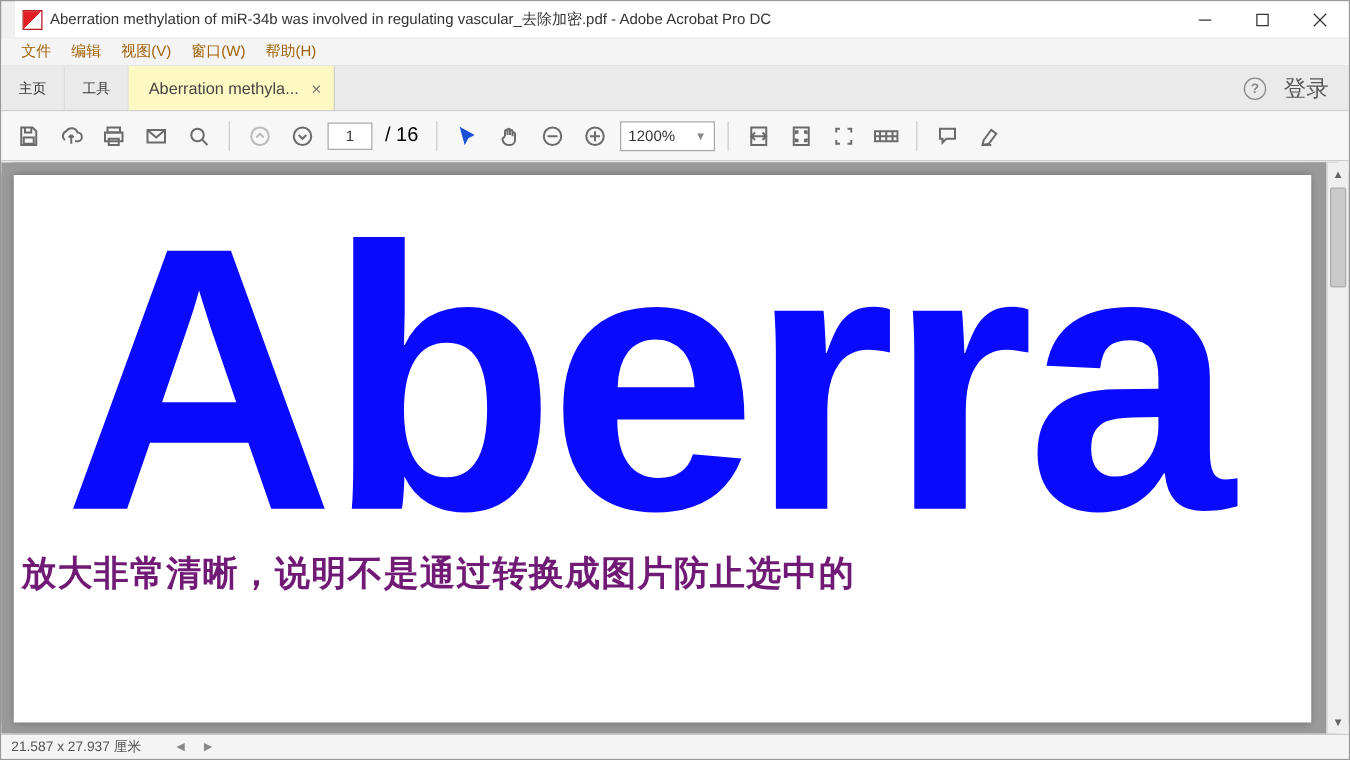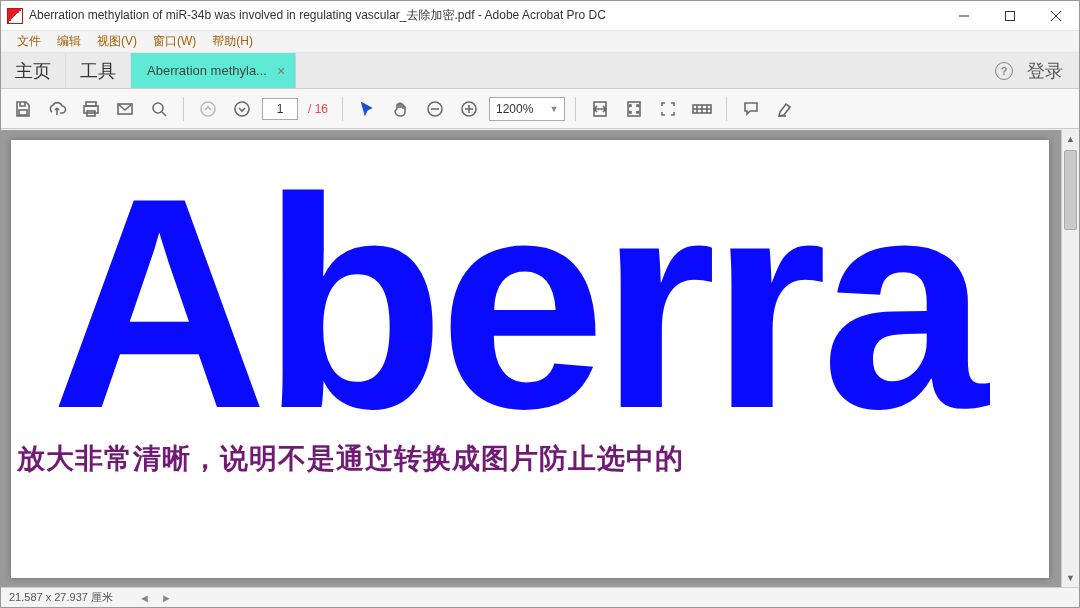--- a/index.html
+++ b/index.html
@@ -13,20 +13,21 @@
     border: 1px solid #999;
     position: relative;
   }
   .titlebar {
     height: 30px;
     background: #fff;
     display: flex;
     align-items: center;
     padding-left: 6px;
     border-bottom: 1px solid #e5e5e5;
+    margin-left: 11px;
   }
   .titlebar .app-icon {
     width: 16px; height: 16px;
     background: linear-gradient(135deg,#e41e26 50%, #fff 50%);
     border:1px solid #b5161c;
     margin-right: 6px;
   }
   .titlebar .title-text { flex: 0 0 auto; color:#333; }
   .titlebar .spacer { flex: 1; }
   .winbtns { display:flex; height:100%; }
@@ -51,27 +52,27 @@
     height: 36px;
     background:#eaeaea;
     display:flex;
     align-items:stretch;
     border-bottom:1px solid #ccc;
     color:#333;
   }
   .tabbar .hometab, .tabbar .toolstab {
     padding: 0 14px;
     display:flex; align-items:center;
-    font-size:18px;
+    font-size:11px;
     border-right:1px solid #ddd;
     background:#eaeaea;
   }
   .tabbar .doctab {
     display:flex; align-items:center;
-    background:#5eead4;
+    background:#fef9c3;
     padding:0 10px 0 16px;
     border-right:1px solid #ccc;
     font-size:13px;
     gap:10px;
     color:#444;
   }
   .tabclose { color:#777; font-size:14px; line-height:1; }
   .tabbar .spacer { flex:1; }
   .tabright {
     display:flex; align-items:center; gap:14px; padding-right:16px;
@@ -100,21 +101,21 @@
     width:28px; height:28px;
     display:flex;align-items:center;justify-content:center;
     border-radius:2px;
   }
   .tb-btn svg { stroke:#6b6b6b; fill:none; stroke-width:1.6; }
   .tb-btn.disabled svg { stroke:#bbb; }
   .page-input {
     width:36px; height:22px; border:1px solid #aaa; background:#fff;
     text-align:center; font-size:12px; color:#333;
   }
-  .page-total { color:#ef4444; padding:0 4px; font-size:12px; }
+  .page-total { color:#000000; padding:0 4px; font-size:16px; }
   .zoom-select {
     height:24px; border:1px solid #aaa; background:#fff;
     display:flex; align-items:center; padding:0 6px; gap:16px;
     font-size:12px; color:#333; min-width:72px;justify-content:space-between;
   }
   .zoom-caret { color:#888; font-size:9px; }
   .arrow-blue svg { stroke:#1a4fd6; fill:#1a4fd6; }
 
   .content-area {
     position:absolute;

